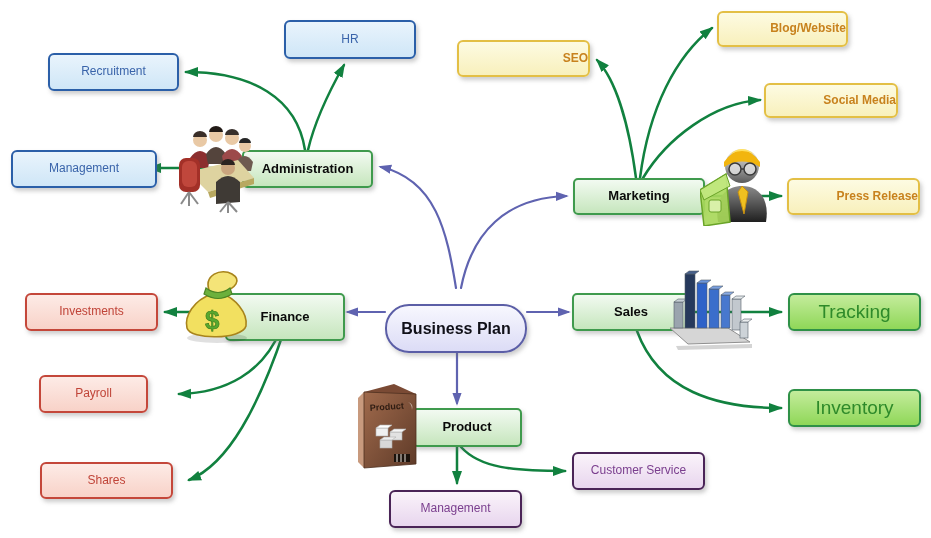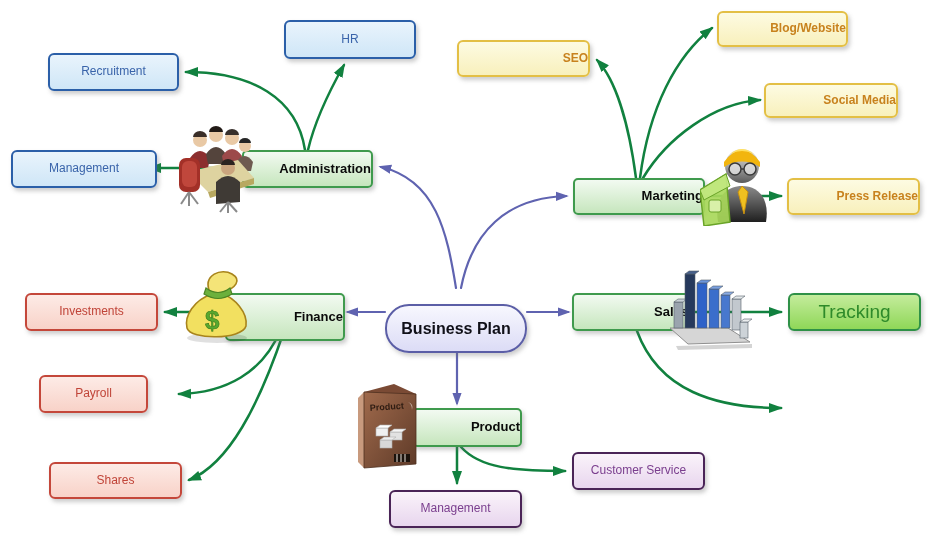--- a/index.html
+++ b/index.html
@@ -14,21 +14,21 @@
     font-size:12px;z-index:2;box-sizing:border-box;text-align:center;line-height:1.1;
   }
   .center{
     border:2px solid var(--center-border,#5b5ea6);
     background:linear-gradient(180deg,#f7f7fe 0%,#dcdcf6 100%);
     border-radius:24px;font-weight:bold;font-size:16px;color:#101018;
   }
   .branch{
     border:2px solid var(--branch-border,#3f9a4d);
     background:linear-gradient(180deg,#f2faf1 0%,#c6e6bd 100%);
-    font-weight:bold;font-size:13px;color:#0a0a0a;border-radius:5px;justify-content:flex-end;
+    font-weight:bold;font-size:13px;color:#0a0a0a;border-radius:5px;
   }
   .blue{border:2px solid var(--blue-border,#2b5fa8);background:linear-gradient(180deg,#e9f4fc,#cfe6f7);color:var(--blue-text,#3a64aa);text-align:center;}
   .yellow{border:2px solid var(--yellow-border,#e3bf45);background:linear-gradient(180deg,#fdfbe2,#f8f0bc);color:var(--yellow-text,#c8821e);font-weight:bold;justify-content:flex-end;}
   .red{border:2px solid var(--red-border,#c4473a);background:linear-gradient(180deg,#fdebe6,#f8d2c8);color:var(--red-text,#c04438);}
   .bgreen{border:2px solid var(--bright-green-border,#2f9147);background:linear-gradient(180deg,#c4ec9c,#8fd758);color:var(--bright-green-text,#2e8a2a);font-weight:normal;font-size:19px;}
   .purple{border:2px solid var(--purple-border,#4a2457);background:linear-gradient(180deg,#faf3fa,#e8d6ee);color:var(--purple-text,#7a3e8e);}
   .icon{position:absolute;z-index:3;}
 </style>
 </head>
 <body>
@@ -104,29 +104,32 @@
 
   <div class="node branch" style="left:225px;top:293px;width:120px;height:48px">
     <span>Finance</span>
   </div>
   <div class="node red" style="left:25px;top:293px;width:133px;height:38px">
     <span>Investments</span>
   </div>
   <div class="node red" style="left:39px;top:375px;width:109px;height:38px">
     <span>Payroll</span>
   </div>
-  <div class="node red" style="left:49px;top:462px;width:133px;height:37px">
+  <div class="node red" style="left:40px;top:462px;width:133px;height:37px">
     <span>Shares</span>
   </div>
 
   <div class="node branch" style="left:572px;top:293px;width:118px;height:38px">
     <span>Sales</span>
   </div>
   <div class="node bgreen" style="left:788px;top:293px;width:133px;height:38px">
     <span>Tracking</span>
+  </div>
+  <div class="node bgreen" style="left:788px;top:389px;width:133px;height:38px">
+    <span>Inventory</span>
   </div>
 
   <div class="node branch" style="left:412px;top:408px;width:110px;height:39px">
     <span>Product</span>
   </div>
   <div class="node purple" style="left:389px;top:490px;width:133px;height:38px">
     <span>Management</span>
   </div>
   <div class="node purple" style="left:572px;top:452px;width:133px;height:38px">
     <span>Customer Service</span>

